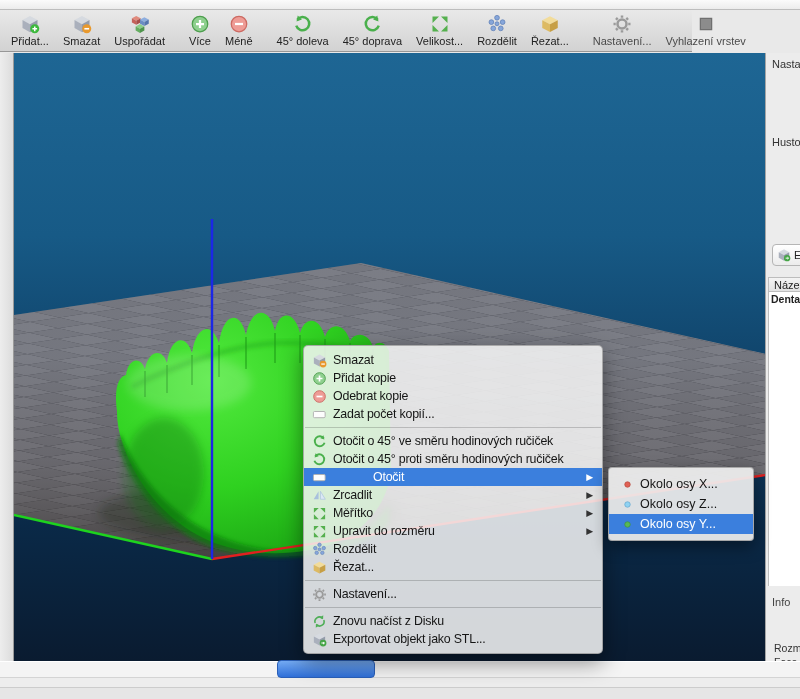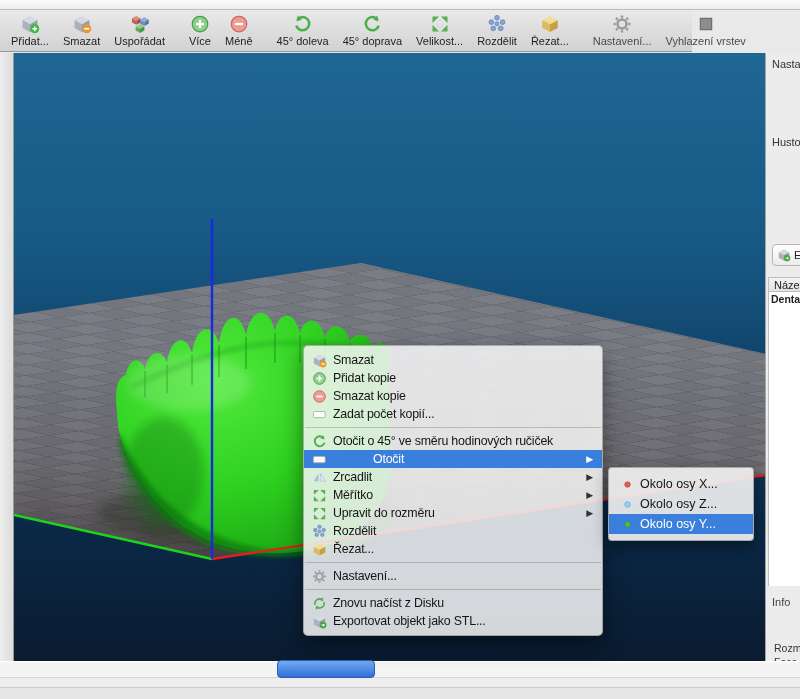--- a/index.html
+++ b/index.html
@@ -348,39 +348,50 @@
         </span>
         <span>Přidat kopie</span>
       </div>
       <div class="menu-item">
         <span class="mi-icon">
           <svg viewBox="0 0 16 16">
             <circle cx="8" cy="8" r="6.2" fill="#ee9c96" stroke="#cc6a62"></circle>
             <path d="M4.8 8 H11.2" stroke="#fff" stroke-width="1.8"></path>
           </svg>
         </span>
-        <span>Smazat kopie</span>
+        <span>Odebrat kopie</span>
       </div>
       <div class="menu-item">
         <span class="mi-icon">
           <svg viewBox="0 0 16 16">
             <rect x="1.5" y="4.8" width="12.5" height="6.6" rx="1.2" fill="#fdfdfd" stroke="#b0b0b0"></rect>
           </svg>
         </span>
         <span>Zadat počet kopií...</span>
       </div>
       <div class="menu-sep"></div>
       <div class="menu-item">
         <span class="mi-icon">
           <svg viewBox="0 0 16 16">
             <path d="M12.6 4.6 A5.3 5.3 0 1 0 13.4 9.3" fill="none" stroke="#4ab04c" stroke-width="2"></path>
             <path d="M12.2 1.2 L13.2 5.9 L8.9 4.4 Z" fill="#4ab04c"></path>
           </svg>
         </span>
         <span>Otočit o 45° ve směru hodinových ručiček</span>
+      </div>
+      <div class="menu-item">
+        <span class="mi-icon">
+          <svg viewBox="0 0 16 16">
+            <g transform="translate(16,0) scale(-1,1)">
+              <path d="M12.6 4.6 A5.3 5.3 0 1 0 13.4 9.3" fill="none" stroke="#4ab04c" stroke-width="2"></path>
+              <path d="M12.2 1.2 L13.2 5.9 L8.9 4.4 Z" fill="#4ab04c"></path>
+            </g>
+          </svg>
+        </span>
+        <span>Otočit o 45° proti směru hodinových ručiček</span>
       </div>
       <div class="menu-item hl">
         <span class="mi-icon">
           <svg viewBox="0 0 16 16">
             <rect x="1.5" y="4.8" width="12.5" height="6.6" rx="1.2" fill="#fdfdfd" stroke="#b0b0b0"></rect>
           </svg>
         </span>
         <span>Otočit</span>
         <span class="mi-arrow">▶</span>
       </div>

